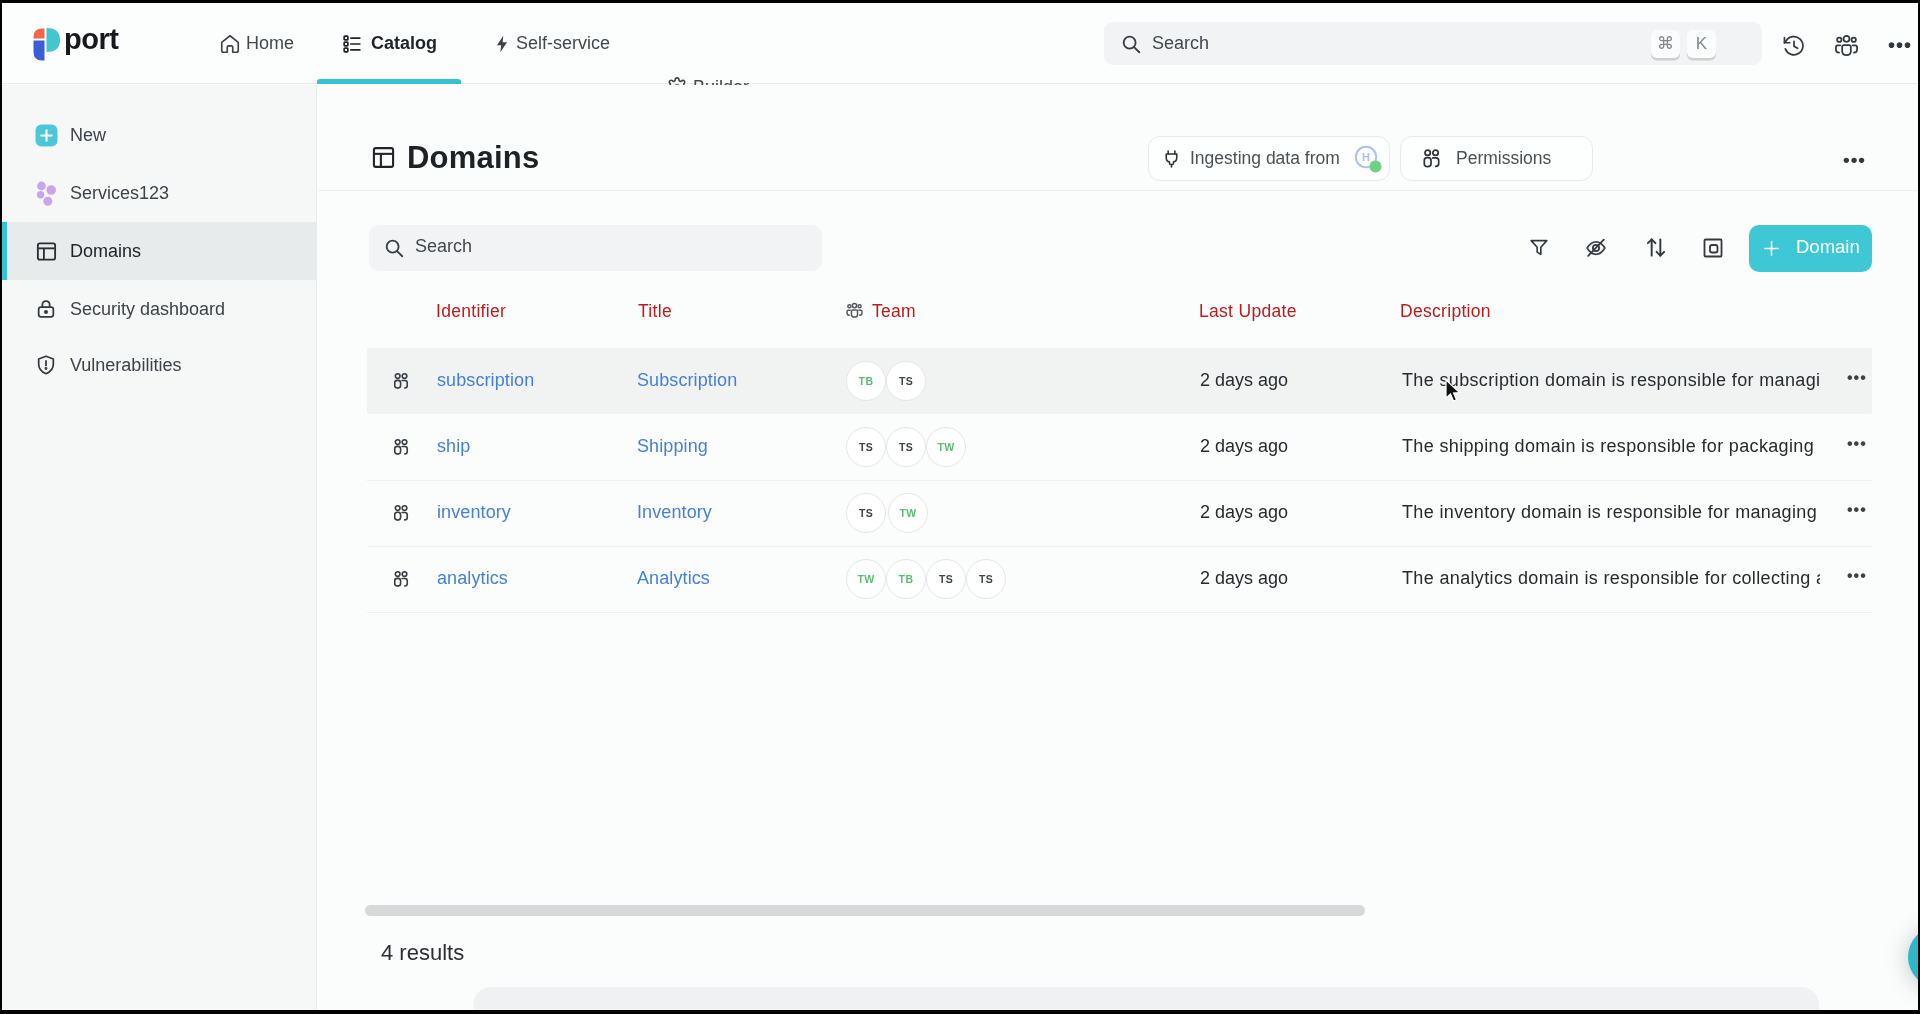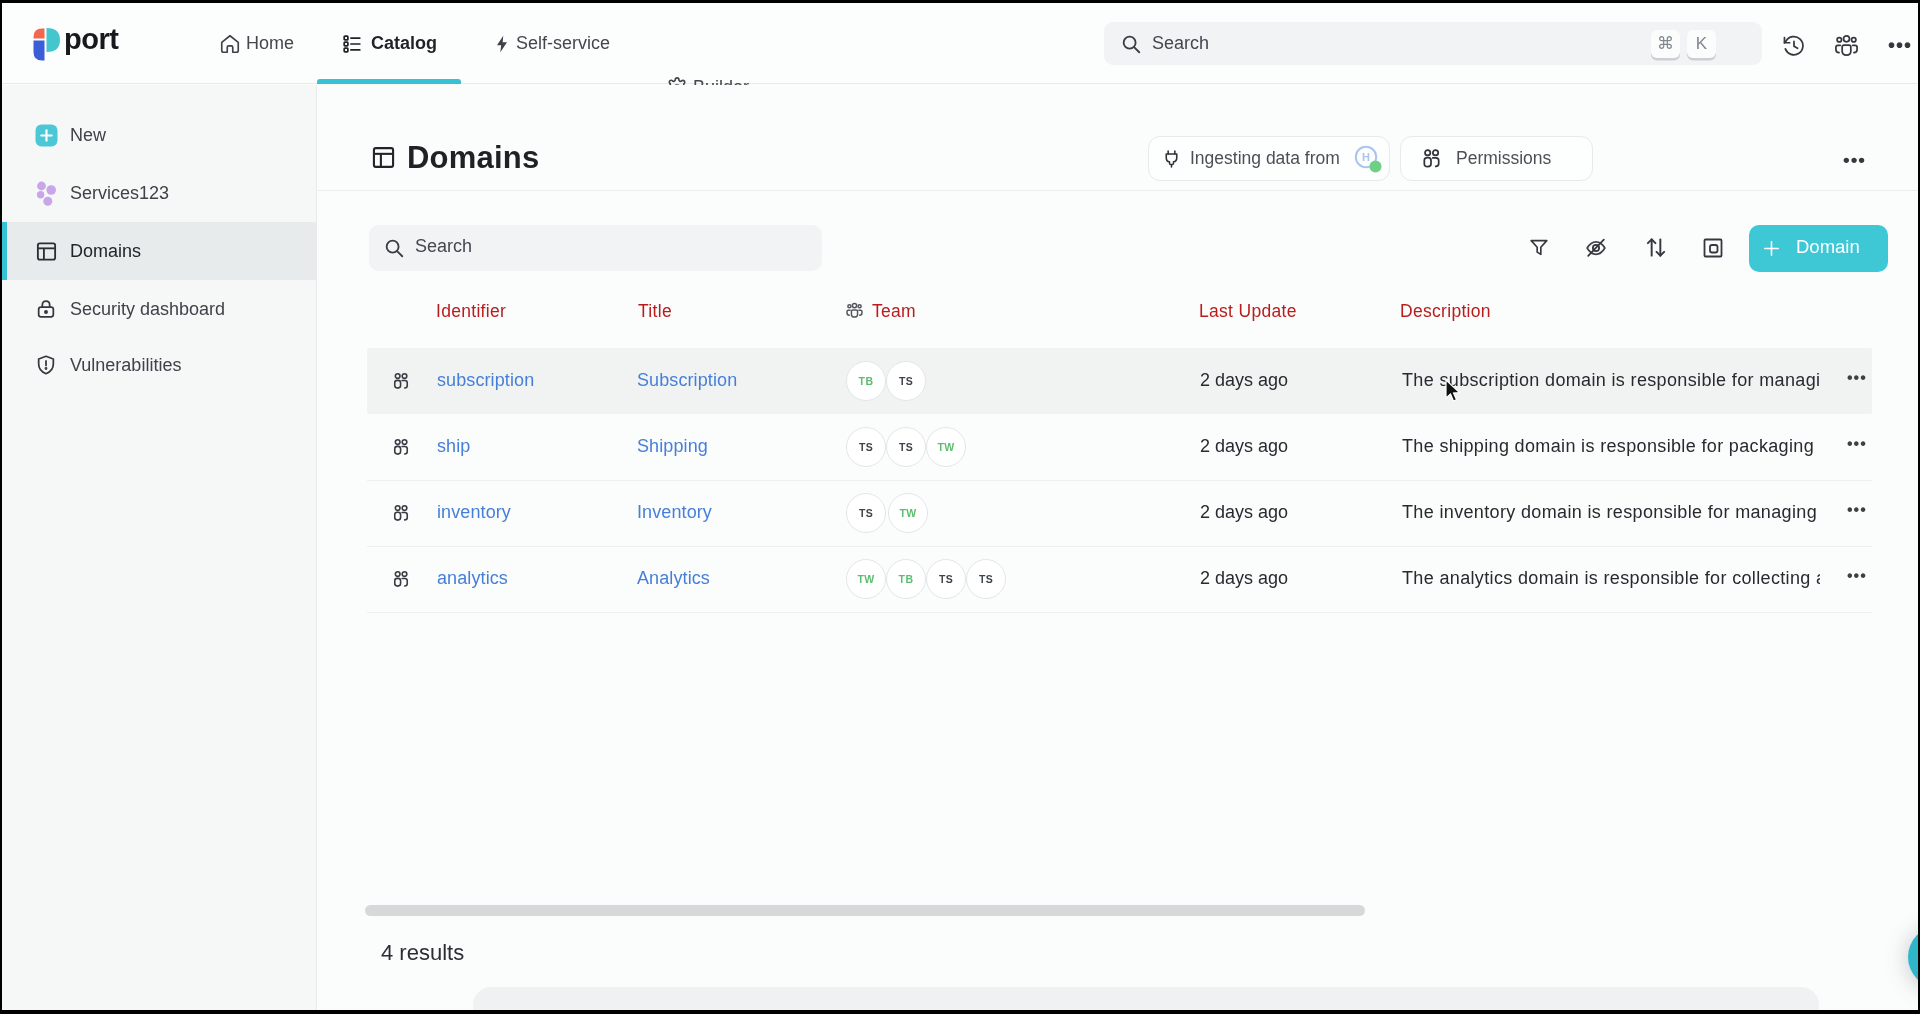--- a/index.html
+++ b/index.html
@@ -221,21 +221,21 @@
         <path d="M8 19.5 L8 4.5"></path>
         <path d="M4.5 8 L8 4.5 L11.5 8"></path>
         <path d="M16 4.5 L16 19.5"></path>
         <path d="M12.5 16 L16 19.5 L19.5 16"></path>
       </svg>
     <svg class="abs" style="left:1383px; top:151px;" width="24" height="24" viewBox="0 0 24 24" fill="none" stroke="#34393f" stroke-width="1.8" stroke-linejoin="round">
         <rect x="3.5" y="3.5" width="17" height="17" rx="1"></rect>
         <rect x="9" y="9" width="7.5" height="7.5" rx="2"></rect>
       </svg>
 
-    <div class="abs" style="left:1431px; top:140px; width:139px; height:47px; background:#3ec7d5; border-radius:10px;">
+    <div class="abs" style="left:1431px; top:140px; width:123px; height:47px; background:#3ec7d5; border-radius:10px;">
       <svg class="abs" style="left:13px; top:14px;" width="19" height="19" viewBox="0 0 24 24" fill="none" stroke="#fff" stroke-width="2" stroke-linecap="round">
           <line x1="12" y1="3.5" x2="12" y2="20.5"></line>
           <line x1="3.5" y1="12" x2="20.5" y2="12"></line>
         </svg>
       <span class="abs" style="left:47px; top:11px; color:#fff; font-size:18.5px;">Domain</span>
     </div>
 
     <div class="abs" style="left:0; top:216px; width:1600px; height:34px;">
       <span class="th" style="left:118px;">Identifier</span>
       <span class="th" style="left:320px;">Title</span>

